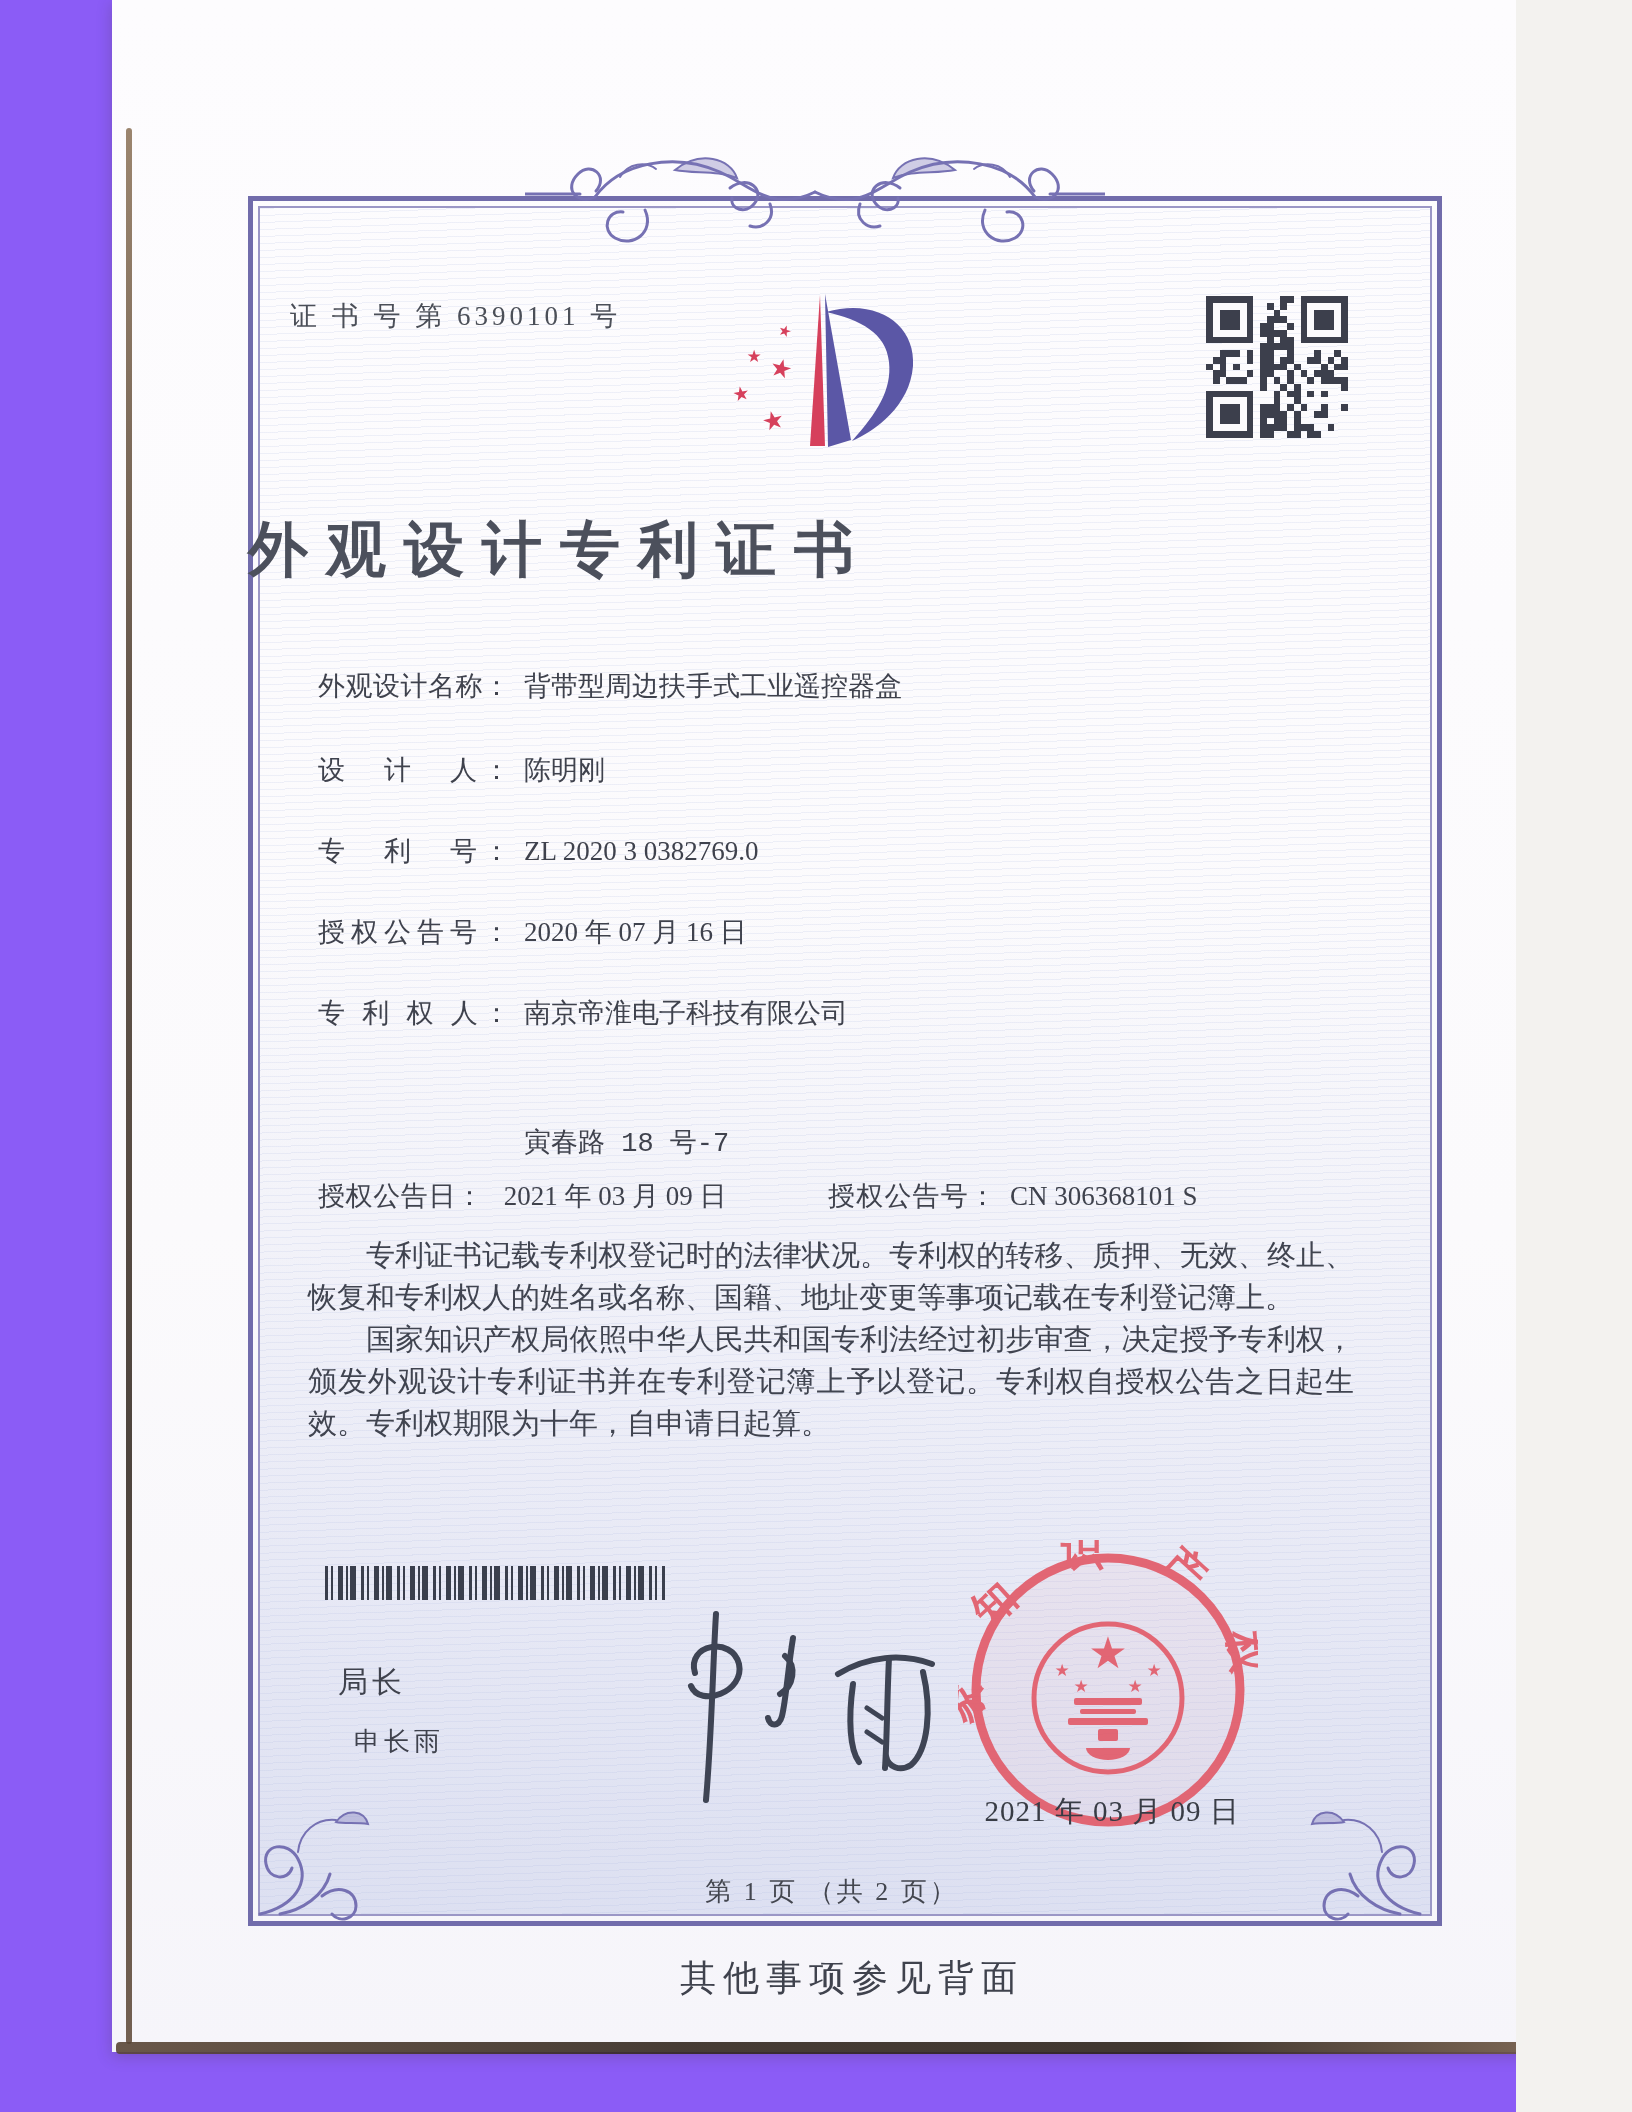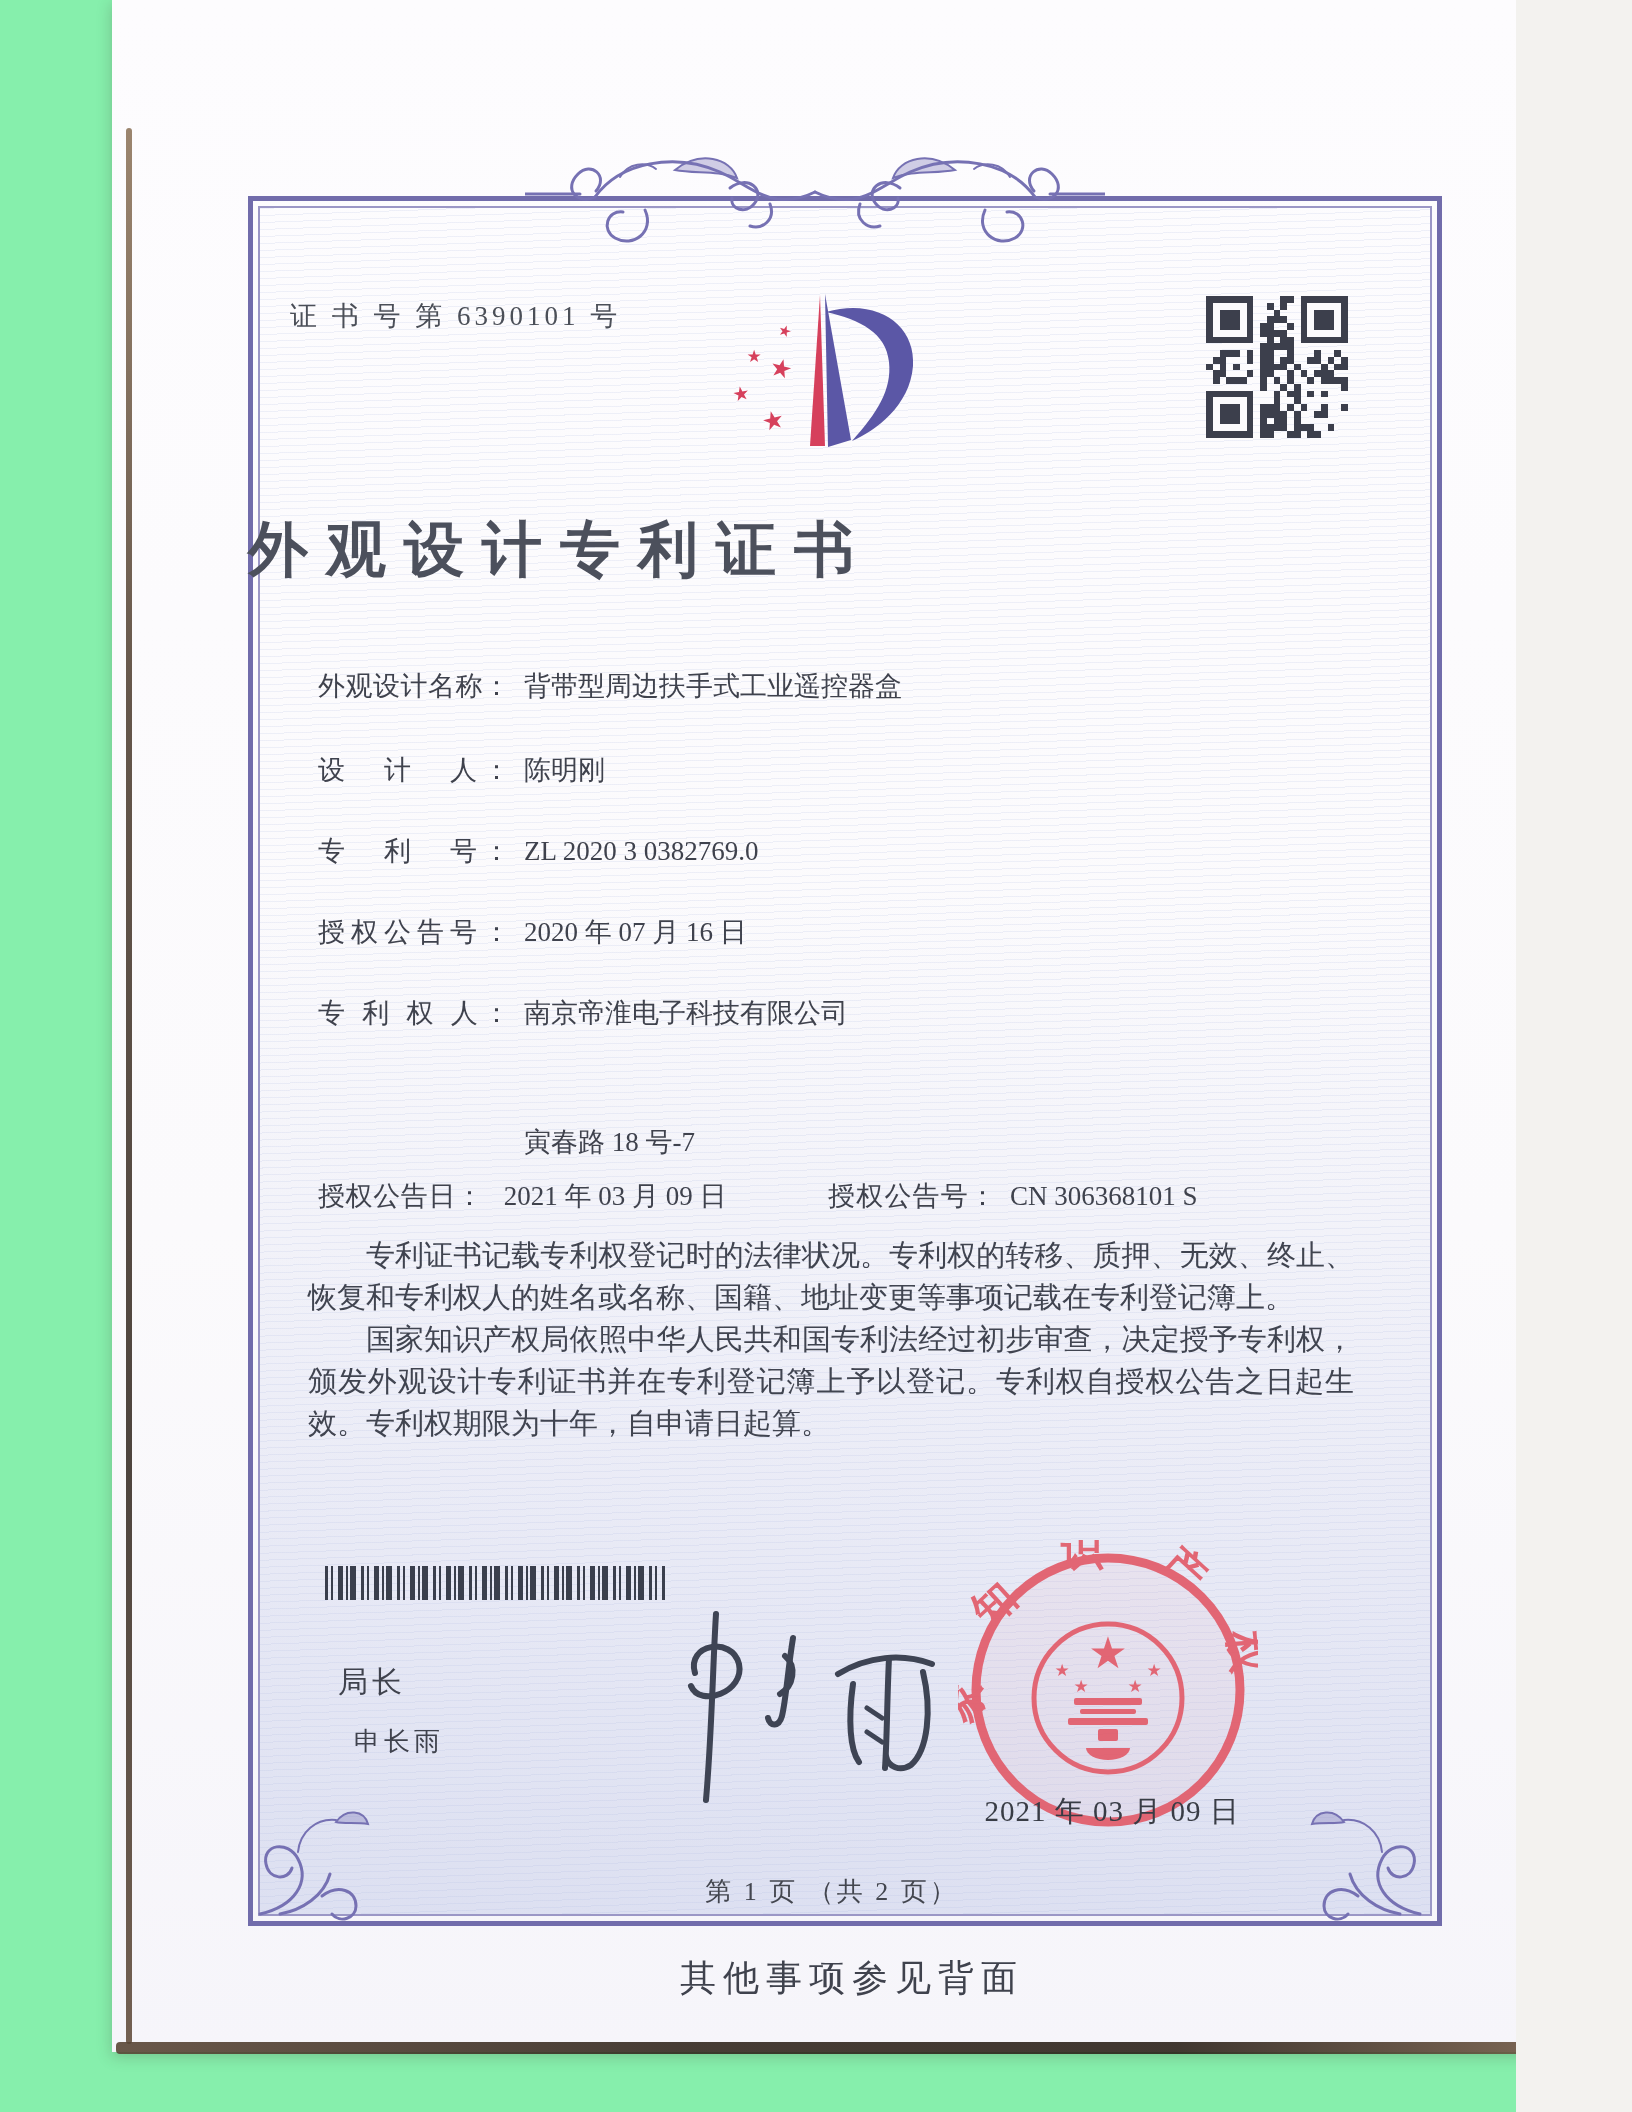--- a/index.html
+++ b/index.html
@@ -1,16 +1,16 @@
 <!DOCTYPE html>
 <html><head>
 <meta charset="utf-8">
 <style>
   html,body{margin:0;padding:0;background:#f3f2ef;}
-  .canvas{position:relative;width:1516px;height:2112px;background:#86efac;overflow:hidden;
+  .canvas{position:relative;width:1516px;height:2112px;background:#8b5cf6;overflow:hidden;
           font-family:"Liberation Serif","DejaVu Serif",serif;color:#3f424d;}
   
   .paper{position:absolute;left:112px;top:0;width:1480px;height:2052px;
          background:linear-gradient(180deg,#fdfcfe 0%,#fbfafc 60%,#f6f5fa 100%);
          box-shadow:0 4px 14px rgba(60,50,40,.25);}
   .paper-edge-left{position:absolute;left:14px;top:128px;width:6px;height:1916px;
          background:linear-gradient(180deg,#8a7055,#4a392b 30%,#2f241c 70%,#5c4634);
          border-radius:3px;opacity:.85;}
   .paper-edge-bottom{position:absolute;left:116px;top:2042px;width:1414px;height:12px;
          background:linear-gradient(90deg,#5a4636,#33281f 40%,#2c221a 75%,#6b5440);
@@ -25,21 +25,21 @@
            repeating-linear-gradient(178deg,rgba(138,156,210,.13) 0 1px,rgba(255,255,255,0) 1px 7px);}
   svg.deco{position:absolute;pointer-events:none;}
   
   .certno{position:absolute;left:178px;top:298px;font-size:27px;letter-spacing:4px;color:#4b4f58;}
   .title{position:absolute;left:136px;top:510px;width:1184px;
          font-size:60px;font-weight:bold;letter-spacing:18px;color:#4c505c;margin:0;}
   .row{position:absolute;left:206px;width:1120px;font-size:27px;line-height:36px;
        display:flex;white-space:nowrap;}
   .row .lbl{display:inline-block;width:192px;text-align:justify;text-align-last:justify;}
   .row .val{margin-left:14px;}
-  .addr2{position:absolute;left:412px;top:1124px;font-size:27px;}
+  .addr2{position:absolute;left:412px;top:1124px;font-size:27px;font-family:Liberation Mono, monospace;}
   .grant{position:absolute;left:206px;top:1178px;width:1120px;font-size:27px;line-height:36px;}
   .grant .lbl{display:inline-block;width:165px;text-align:justify;text-align-last:justify;}
   .grant .lbl2{position:absolute;left:510px;display:inline-block;width:168px;
                text-align:justify;text-align-last:justify;}
   .grant .val2{position:absolute;left:692px;}
   .paras{position:absolute;left:196px;top:1234px;width:1046px;font-size:29px;line-height:42px;
          text-align:justify;color:#404450;}
   .paras p{margin:0;text-indent:2em;}
   
   .barcode{position:absolute;left:213px;top:1566px;width:340px;height:34px;

